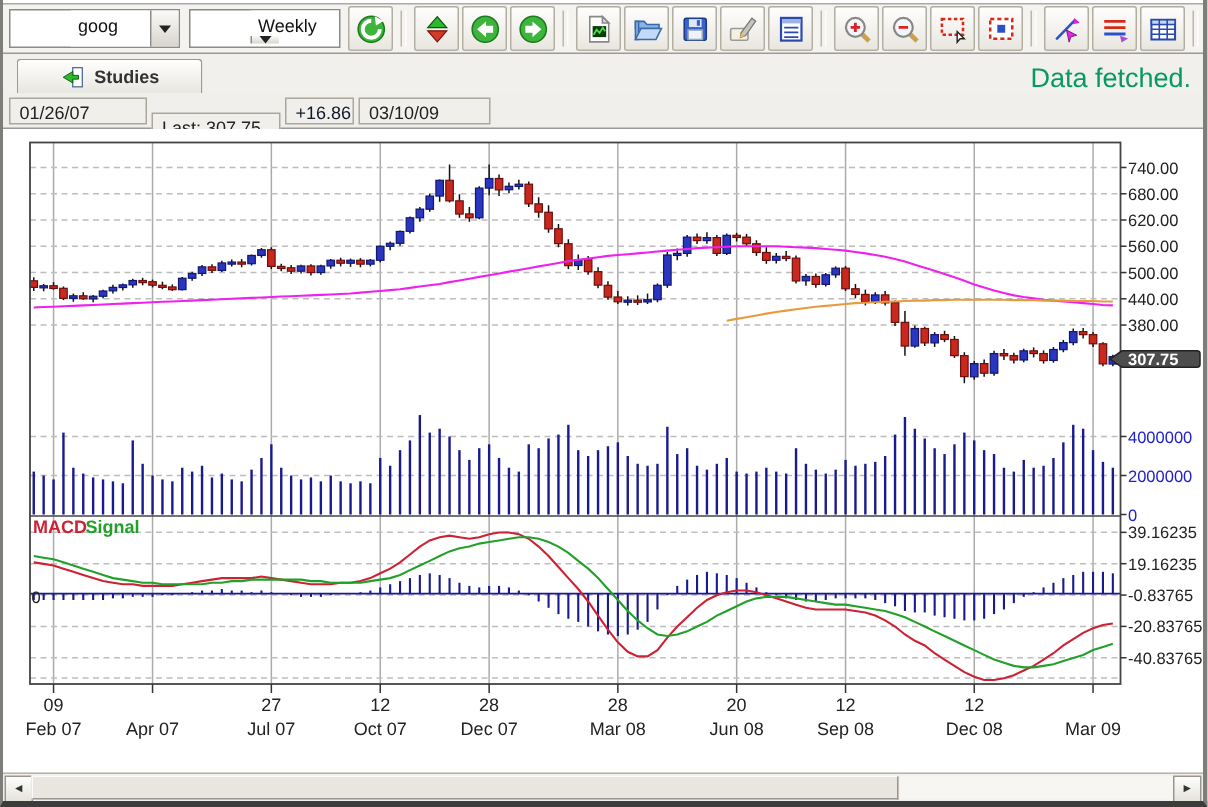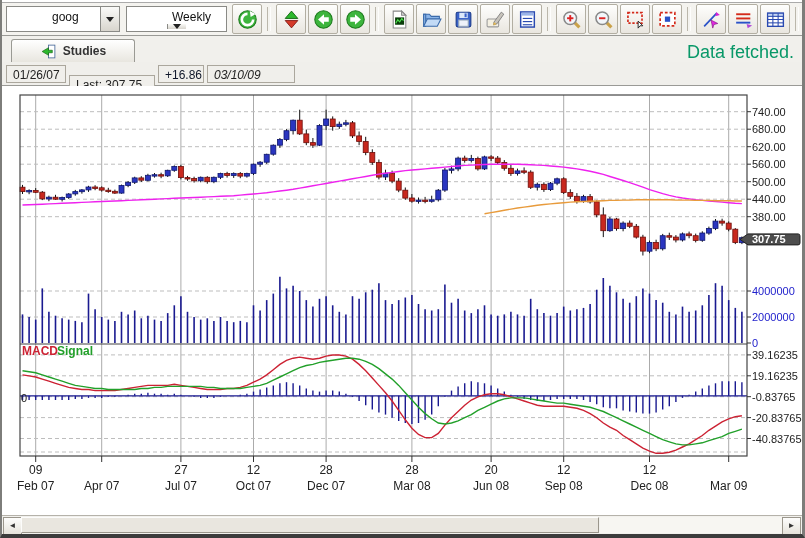--- a/index.html
+++ b/index.html
@@ -23,25 +23,25 @@
   .tab{position:absolute;left:9px;top:3px;width:122px;height:22px;border:1px solid #9a9a94;border-bottom:none;
     border-radius:3px 3px 0 0;background:linear-gradient(#ffffff,#e8e6df);display:flex;align-items:center;
     justify-content:center;gap:6px;font-size:12px;font-weight:bold;color:#333;cursor:pointer;}
   .tab svg{width:17px;height:17px;}
   .status-msg{position:absolute;right:8px;top:6px;font-size:18px;color:#089868;}
   
   .infobar{position:absolute;top:62px;left:0;right:0;height:24px;background:#f0efeb;border-bottom:1px solid #9a9a96;
     display:flex;align-items:center;padding:0 4px;box-sizing:border-box;gap:3px;}
   .cell{height:18px;border:1px solid #aba79d;background:#f0efeb;font-size:12px;color:#222;
     padding:2px 6px 0 6px;box-sizing:border-box;white-space:nowrap;overflow:hidden;}
-  .cell.c-date1{width:60px;}
+  .cell.c-date1{width:92px;}
   .cell.c-title{flex:1;}
   .cell.c-last{width:86px;margin-top:20px;}
   .cell.c-chg{width:46px;color:#0f172a;}
-  .cell.c-date2{width:88px;font-style:italic;}
+  .cell.c-date2{width:88px;}
   
   .chartarea{position:absolute;top:86px;left:0;width:805px;height:426px;background:#fff;}
   .chartarea svg{position:absolute;top:0;left:0;}
   
   .hscroll{position:absolute;left:0;right:0;bottom:0;height:18px;background:#f2f1ed;border-top:1px solid #b5b2aa;}
   .sc-btn{position:absolute;top:1px;width:17px;height:16px;border:1px solid #9a968c;background:linear-gradient(#fdfdfc,#e6e3db);
     font-size:8px;color:#333;text-align:center;line-height:15px;cursor:pointer;}
   .sc-left{left:1px;} .sc-right{right:1px;}
   .sc-thumb{position:absolute;top:1px;left:19px;width:578px;height:16px;background:#e9e6df;
     border:1px solid #9a968c;border-top-color:#fcfcfb;border-left-color:#fcfcfb;box-sizing:border-box;cursor:pointer;}

